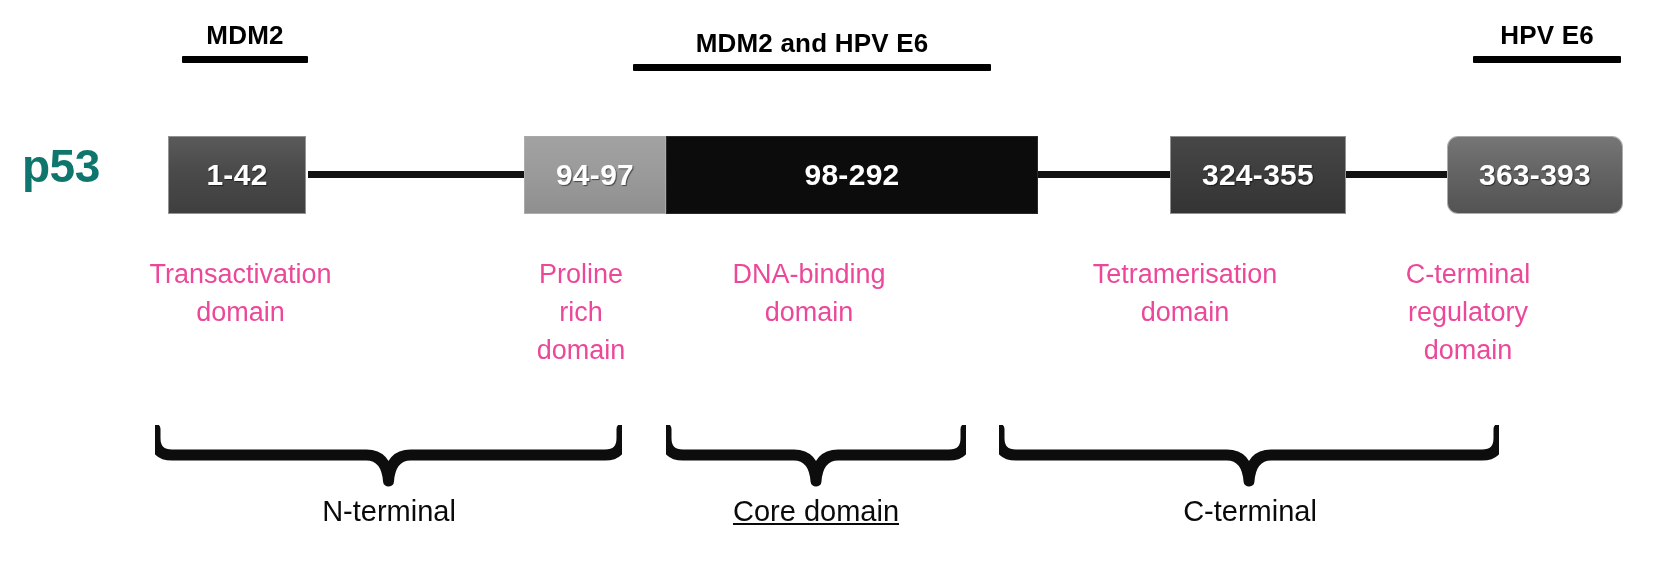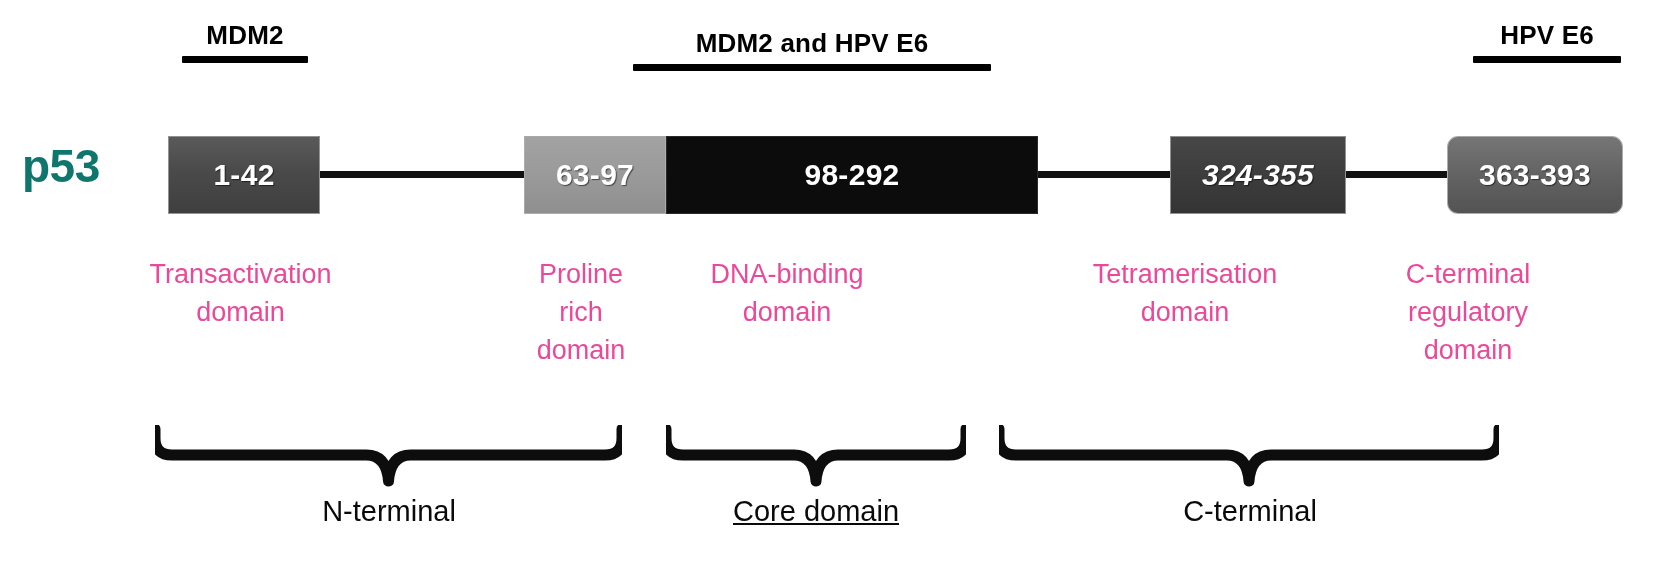--- a/index.html
+++ b/index.html
@@ -81,21 +81,20 @@
     background: linear-gradient(to bottom, #a2a2a2 0%, #9a9a9a 50%, #8f8f8f 100%);
     border-color: rgba(180,180,180,0.7);
   }
   .box-dbd {
     background: #0c0c0c;
     border-color: #2a2a2a;
     text-shadow: none;
   }
   .box-tet {
     background: linear-gradient(to bottom, #474747 0%, #3d3d3d 50%, #343434 100%);
-    font-style: italic;
   }
   .box-creg {
     background: linear-gradient(to bottom, #767676 0%, #636363 50%, #535353 100%);
     border-color: rgba(190,190,190,0.8);
     border-radius: 11px;
   }
 
   
   .domain-caption {
     position: absolute;
@@ -141,44 +140,44 @@
 
   <div id="protein-name">p53</div>
 
   <div id="backbone-layer">
       <div class="backbone" style="left: 308px; width: 220px;"></div>
       <div class="backbone" style="left: 1036px; width: 138px;"></div>
       <div class="backbone" style="left: 1343px; width: 108px;"></div>
     </div>
 
   <div id="domain-layer">
-      <div class="domain-box box-tad" style="left: 168px; width: 152px;">
+      <div class="domain-box box-tad" style="left: 168px; width: 138px;">
         <span>1-42</span>
       </div>
       <div class="domain-box box-prd" style="left: 524px; width: 142px;">
-        <span>63-97</span>
+        <span>94-97</span>
       </div>
       <div class="domain-box box-dbd" style="left: 666px; width: 372px;">
         <span>98-292</span>
       </div>
       <div class="domain-box box-tet" style="left: 1170px; width: 176px;">
         <span>324-355</span>
       </div>
       <div class="domain-box box-creg" style="left: 1447px; width: 176px;">
         <span>363-393</span>
       </div>
     </div>
 
   <div id="caption-layer">
       <div class="domain-caption" style="left: 118px; top: 255px; width: 245px;">Transactivation
 domain</div>
       <div class="domain-caption" style="left: 516px; top: 255px; width: 130px;">Proline
 rich
 domain</div>
-      <div class="domain-caption" style="left: 642px; top: 255px; width: 290px;">DNA-binding
+      <div class="domain-caption" style="left: 664px; top: 255px; width: 290px;">DNA-binding
 domain</div>
       <div class="domain-caption" style="left: 1026px; top: 255px; width: 318px;">Tetramerisation
 domain</div>
       <div class="domain-caption" style="left: 1368px; top: 255px; width: 200px;">C-terminal
 regulatory
 domain</div>
     </div>
 
   <div id="region-layer">
       <svg class="brace" width="467" height="62" viewBox="0 0 467 62" style="left: 155px;">

